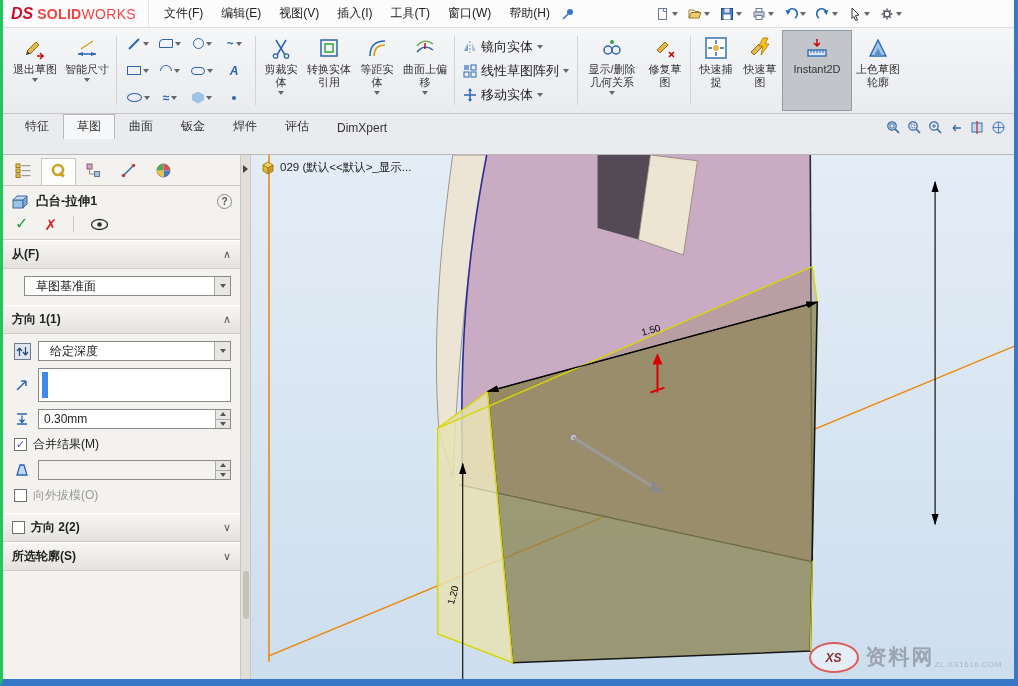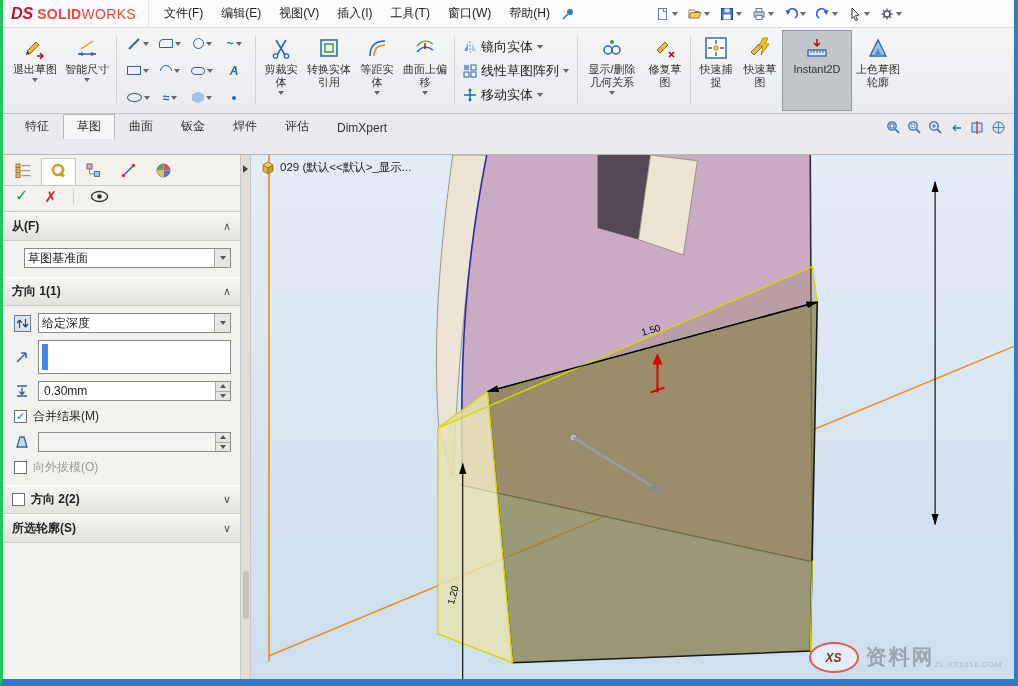--- a/index.html
+++ b/index.html
@@ -55,21 +55,21 @@
 .pm-title{font-weight:700;font-size:12.5px;flex:1}
 .help-circle{width:15px;height:15px;border:1.5px solid #8a8a8a;border-radius:50%;color:#555;font-size:10px;display:flex;align-items:center;justify-content:center;font-weight:700}
 .pm-actions{display:flex;align-items:center;gap:16px;padding:2px 12px 7px;border-bottom:1px solid #cfcdc8}
 .ok{color:#1e9e3e;font-size:16px;font-weight:700;line-height:1}
 .cancel{color:#d22222;font-size:15px;font-weight:700;line-height:1}
 .vline{width:1px;height:16px;background:#cfcdc8}
 .sec-h{display:flex;align-items:center;gap:6px;padding:5px 9px;background:linear-gradient(#f7f6f4,#e4e2dd);border-top:1px solid #fff;border-bottom:1px solid #cfcdc8;font-weight:700}
 .chev{margin-left:auto;color:#555;font-size:11px;font-weight:400}
 .sec-b{padding:7px 9px 9px;display:flex;flex-direction:column;gap:7px}
 .combo{display:flex;align-items:center;height:20px;background:#fff;border:1px solid #8a8a8a;flex:1}
-.combo .ctext{flex:1;padding:0 3px;white-space:nowrap;overflow:hidden}
+.combo .ctext{flex:1;padding:0 11px;white-space:nowrap;overflow:hidden}
 .combo .cbtn{width:16px;align-self:stretch;background:#e8e6e2;border-left:1px solid #aaa;display:flex;align-items:center;justify-content:center}
 .irow{display:flex;align-items:center;gap:6px}
 .iico{width:20px;display:flex;justify-content:center}
 .listbox{flex:1;height:34px;background:#fff;border:1px solid #8a8a8a;padding:3px;display:flex}
 .sel-sliver{width:6px;height:100%;background:#3f8ae8}
 .spinbox{display:flex;flex:1;height:20px;border:1px solid #8a8a8a;background:#fff}
 .spinbox .stext{flex:1;padding:0 5px;display:flex;align-items:center}
 .spinbox.disabled{background:#f4f3f1;color:#999}
 .spincol{width:15px;display:flex;flex-direction:column;border-left:1px solid #aaa}
 .spincol>div{flex:1;background:#e8e6e2;display:flex;align-items:center;justify-content:center}
@@ -462,20 +462,29 @@
           <svg width="17" height="17">
               <circle cx="8.5" cy="8.5" r="6.5" fill="#fff" stroke="#777"></circle>
               <path d="M8.5,8.5 L8.5,2 A6.5,6.5 0 0 1 15,8.5 Z" fill="#e05050"></path>
               <path d="M8.5,8.5 L15,8.5 A6.5,6.5 0 0 1 8.5,15 Z" fill="#4878c8"></path>
               <path d="M8.5,8.5 L8.5,15 A6.5,6.5 0 0 1 2,8.5 Z" fill="#f0c040"></path>
               <path d="M8.5,8.5 L2,8.5 A6.5,6.5 0 0 1 8.5,2 Z" fill="#58a858"></path>
             </svg>
         </div>
       </div>
 
+      <div class="pm-header">
+        <svg width="19" height="18">
+            <rect x="2" y="8" width="10" height="8" fill="#9ec4e8" stroke="#41699c"></rect>
+            <polygon points="2,8 6,4 16,4 12,8" fill="#c3d8ee" stroke="#41699c"></polygon>
+            <polygon points="12,8 16,4 16,12 12,16" fill="#7ba7d4" stroke="#41699c"></polygon>
+          </svg>
+        <span class="pm-title">凸台-拉伸1</span>
+        <span class="help-circle">?</span>
+      </div>
       <div class="pm-actions">
         <span class="ok">✓</span>
         <span class="cancel">✗</span>
         <span class="vline"></span>
         <svg width="19" height="13">
             <ellipse cx="9.5" cy="6.5" rx="8" ry="5" fill="none" stroke="#333" stroke-width="1.3"></ellipse>
             <circle cx="9.5" cy="6.5" r="2.3" fill="#333"></circle>
           </svg>
       </div>
 

